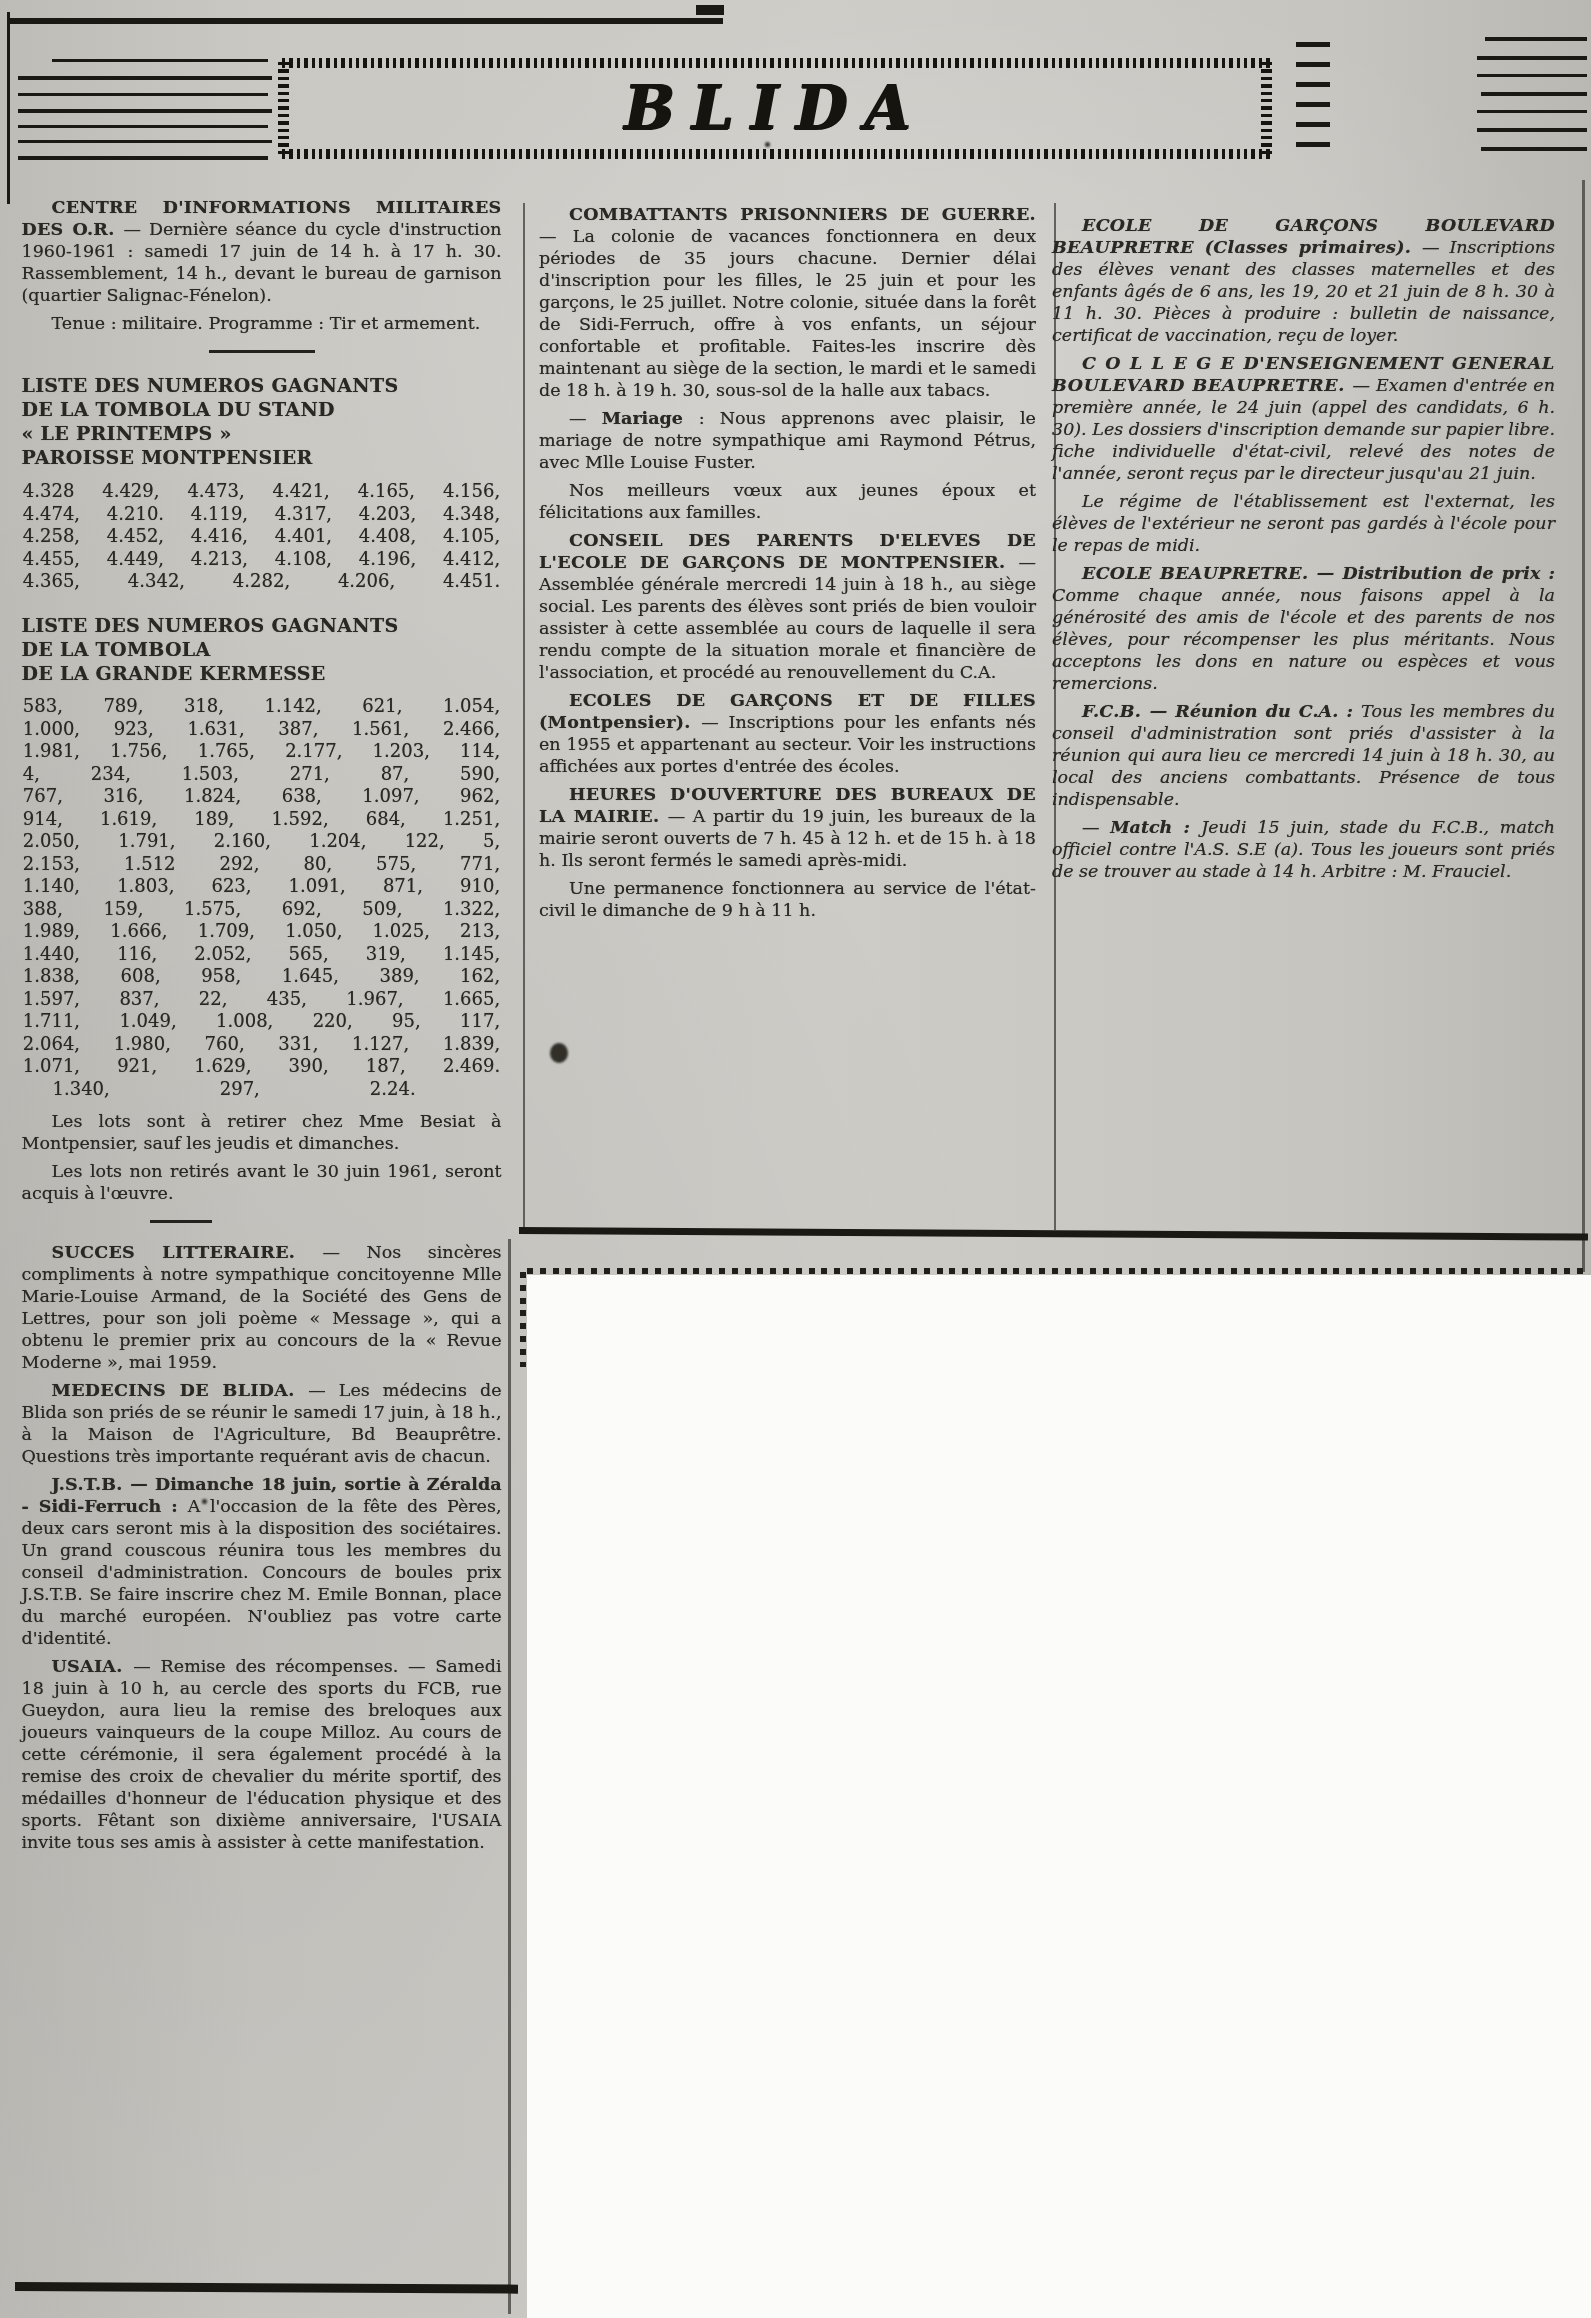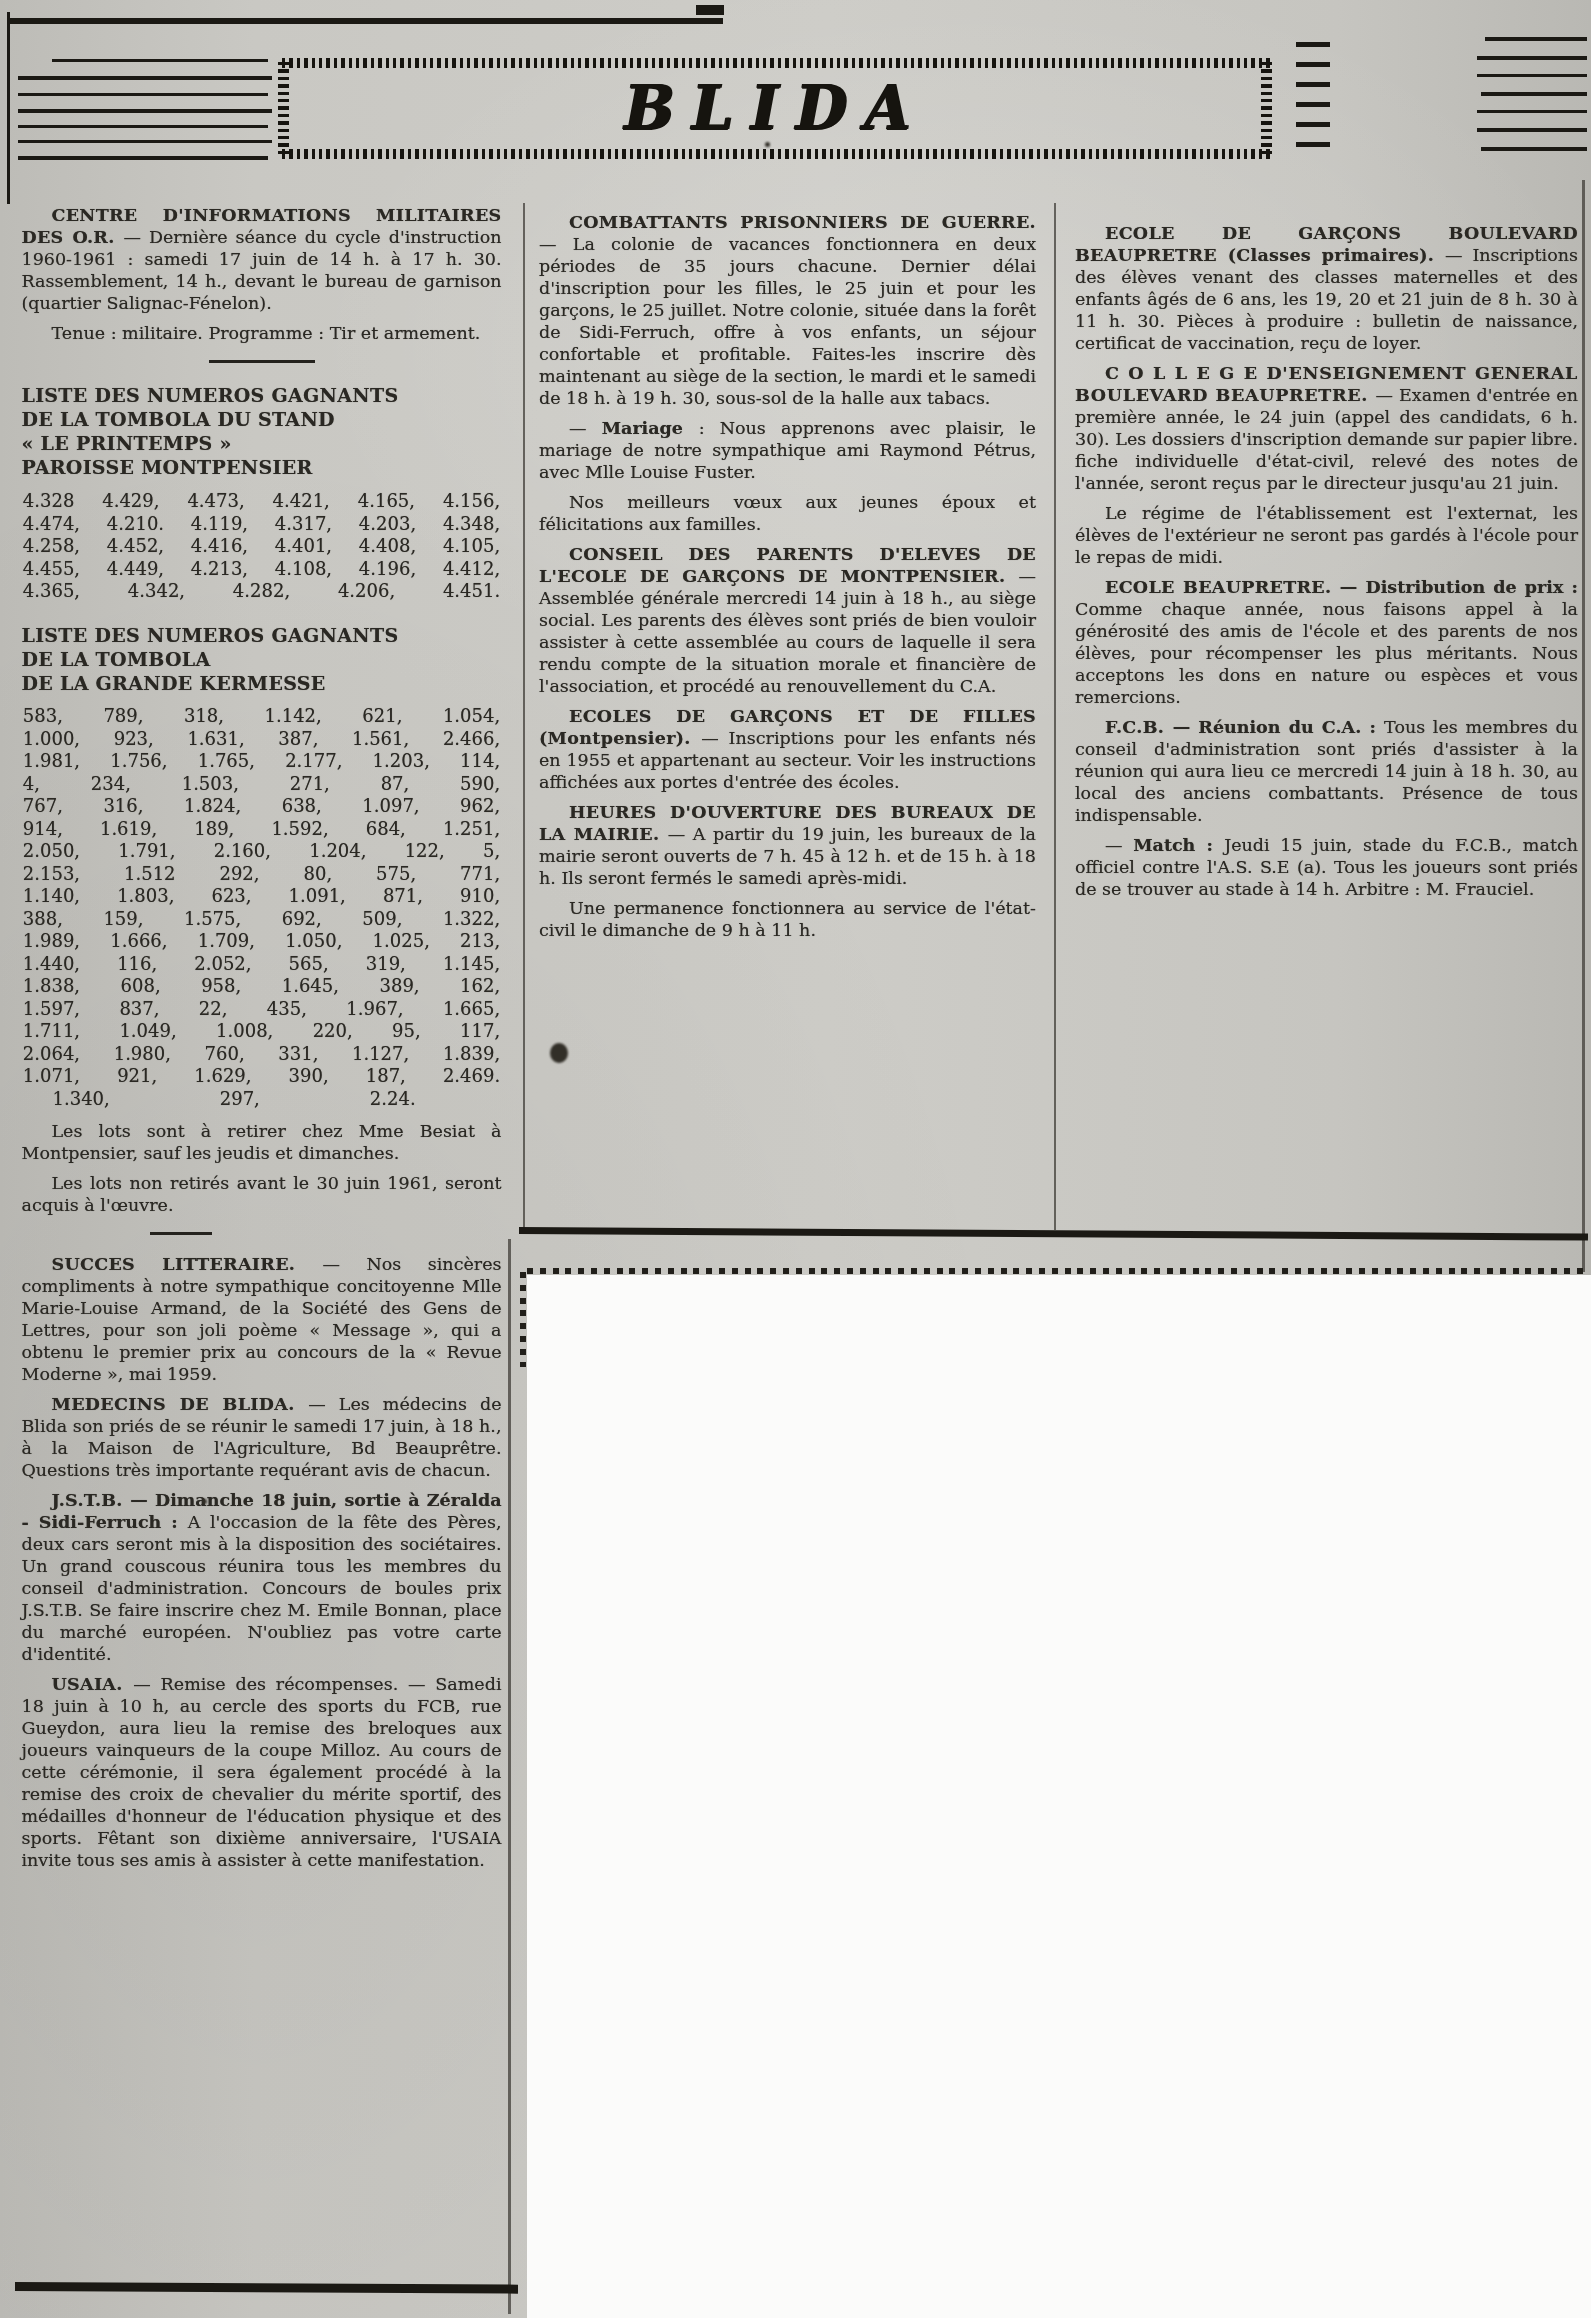--- a/index.html
+++ b/index.html
@@ -11,22 +11,22 @@
       radial-gradient(ellipse 1008px 605px at 60% 15%, rgba(255,255,255,.16), transparent 65%),
       radial-gradient(ellipse 1075px 1613px at 15% 70%, rgba(0,0,0,.05), transparent 75%),
       linear-gradient(90deg,#bdbcb7 0%,#c9c8c3 16%,#cdccc7 52%,#c6c5c0 84%,#b9b8b3 100%);
   }
   .page *{box-sizing:border-box;}
   
   .col{position:absolute;text-align:justify;font-size:17.5px;line-height:22px;
        text-shadow:0 0 0.7px rgba(30,28,22,.55);}
   .col-1{left:21.5px;top:196px;width:480px;}
   .col-2{left:539px;top:203px;width:497px;}
-  .col-3{left:1075px;top:214px;width:503px;}
-  p.art{margin:8px 0 6px 0;text-indent:30px;}
+  .col-3{left:1052px;top:214px;width:503px;font-style:italic;}
+  p.art{margin:0 0 6px 0;text-indent:30px;}
   .lead{font-weight:bold;letter-spacing:0.3px;}
   .b{font-weight:bold;}
   .sp-college{letter-spacing:0.7px;}
   .list-head{font-weight:bold;font-size:19px;line-height:24px;margin:20px 0 10.8px 0;letter-spacing:0.3px;text-indent:0;}
   .numblock{margin:2.7px 0 9.4px 0;}
   .numrow{display:flex;justify-content:space-between;padding:0 1.3px;font-size:18px;line-height:22.5px;}
   .numrow .num{display:inline-block;}
   .numrow-partial{justify-content:flex-start;gap:110px;padding-left:31px;}
   .small-rule{height:3.4px;background:#24221d;margin:16px auto 17.5px auto;}
   .rule-a{width:106px;}

